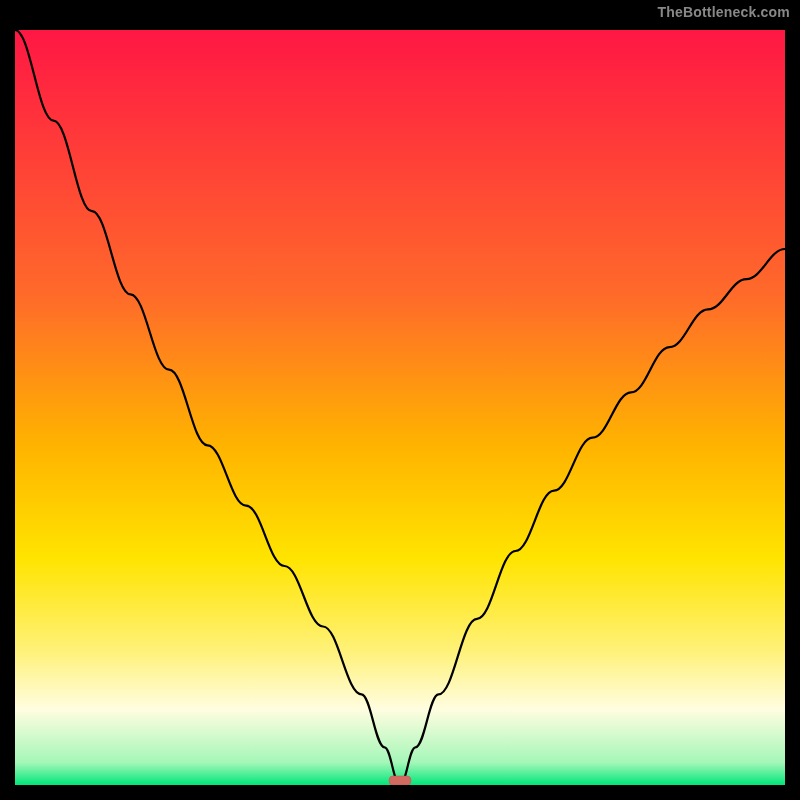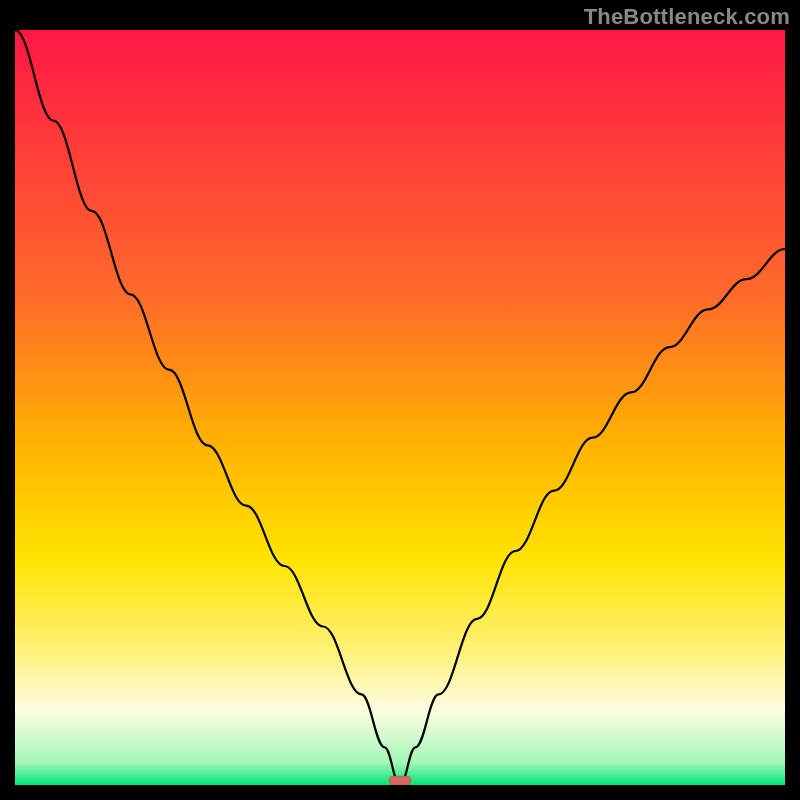--- a/index.html
+++ b/index.html
@@ -14,21 +14,21 @@
     position: relative;
     width: 800px;
     height: 800px;
     background: #000;
   }
   .watermark {
     position: absolute;
     top: 4px;
     right: 10px;
     color: #888;
-    font-size: 22px;
+    font-size: 14px;
     font-weight: 600;
     letter-spacing: 0.2px;
     z-index: 3;
     user-select: none;
   }
   .plot-area {
     position: absolute;
     left: 15px;
     top: 30px;
     width: 770px;

